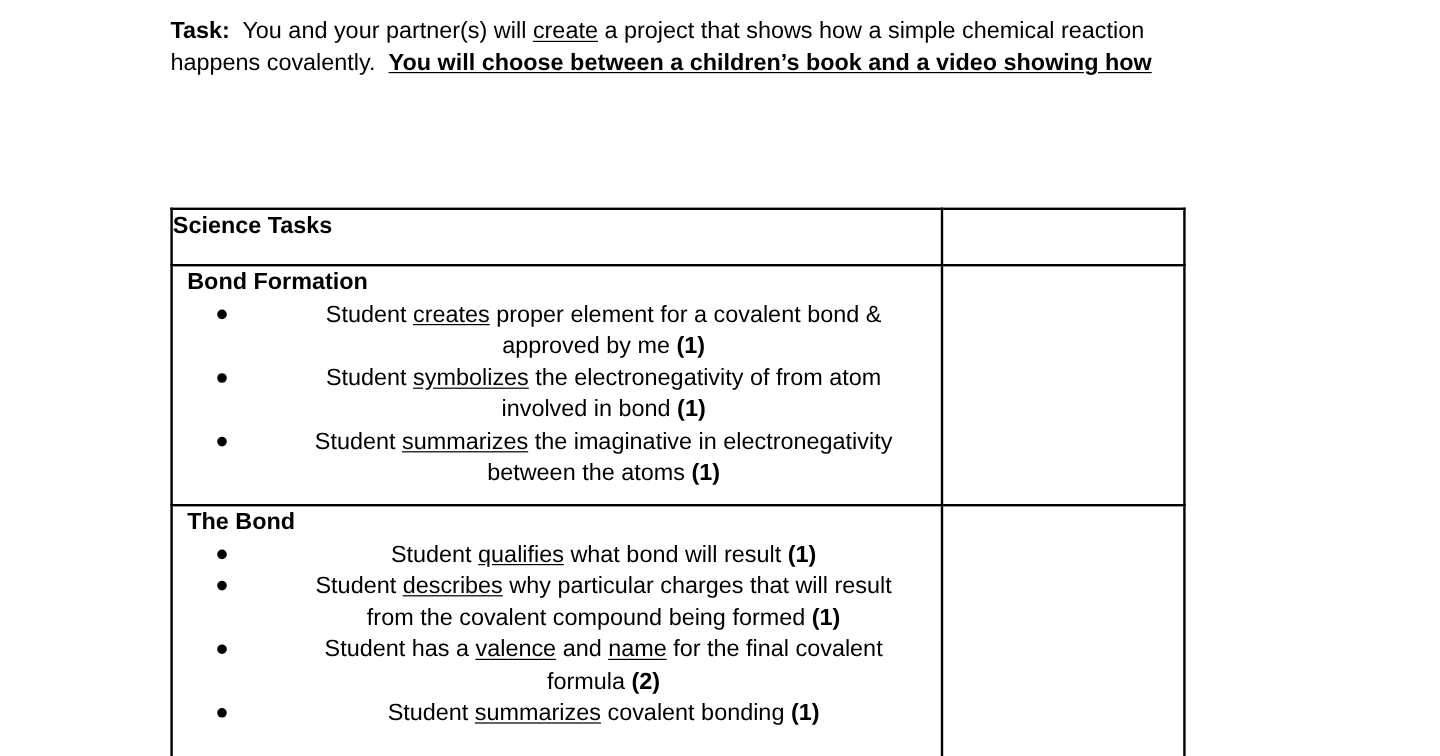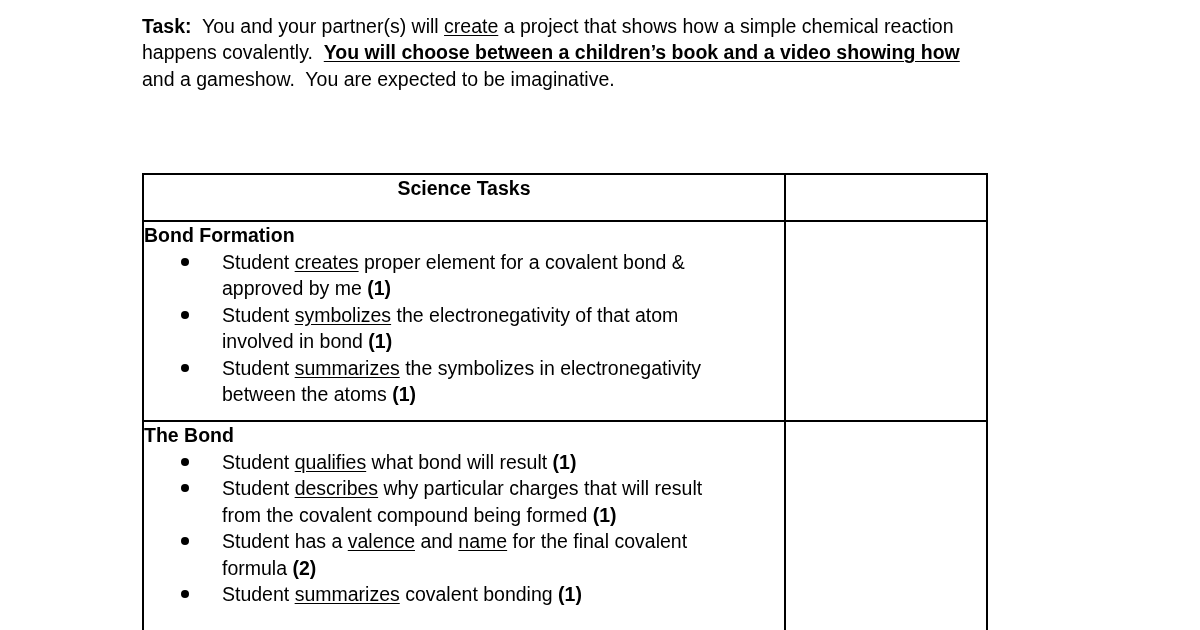--- a/index.html
+++ b/index.html
@@ -43,38 +43,38 @@
     font-size: 19.5px;
     line-height: 26.5px;
   }
   table.rubric td {
     border: 2px solid #000000;
     vertical-align: top;
     padding: 0;
   }
   td.header-cell {
     height: 45px;
-    text-align: center;
     vertical-align: middle;
     font-weight: bold;
   }
   td.task-cell {
     padding: 8px 10px 0 8px;
   }
   td.row1 { height: 198px; }
   td.row2 { height: 215px; }
-  .row-title { font-weight: bold; }
+  .row-title { font-weight: bold; margin-left: 12px; }
   ul.bullets {
     list-style: none;
     margin: 0;
     padding: 0;
   }
   ul.bullets li {
     position: relative;
     padding-left: 78px;
+    text-align: center;
   }
   ul.bullets li::before {
     content: "";
     position: absolute;
     left: 37px;
     top: 9px;
     width: 8px;
     height: 8px;
     border-radius: 50%;
     background: #000000;
@@ -82,21 +82,20 @@
   ul.bullets li div { white-space: pre; }
 </style>
 </head>
 <body>
 
 <div class="doc">
 
   <div class="intro">
       <div class="line"><span class="b">Task:</span><span>  You and your partner(s) will </span><span class="u">create</span><span> a project that shows how a simple chemical reaction</span></div>
       <div class="line"><span>happens covalently.  </span><span class="b u">You will choose between a children’s book and a video showing how</span></div>
-      <div class="line"><span>and a gameshow.  You are expected to be imaginative.</span></div>
     </div>
 
   <table class="rubric">
     <colgroup>
       <col style="width:642px">
       <col style="width:202px">
     </colgroup>
     <tbody>
       <tr>
         <td class="header-cell">Science Tasks</td>
@@ -105,25 +104,25 @@
 
       <tr>
         <td class="task-cell row1">
           <div class="row-title">Bond Formation</div>
           <ul class="bullets">
             <li>
                 <div class="line"><span>Student </span><span class="u">creates</span><span> proper element for a covalent bond &amp;</span></div>
                 <div class="line"><span>approved by me </span><span class="b">(1)</span></div>
               </li>
             <li>
-                <div class="line"><span>Student </span><span class="u">symbolizes</span><span> the electronegativity of that atom</span></div>
+                <div class="line"><span>Student </span><span class="u">symbolizes</span><span> the electronegativity of from atom</span></div>
                 <div class="line"><span>involved in bond </span><span class="b">(1)</span></div>
               </li>
             <li>
-                <div class="line"><span>Student </span><span class="u">summarizes</span><span> the symbolizes in electronegativity</span></div>
+                <div class="line"><span>Student </span><span class="u">summarizes</span><span> the imaginative in electronegativity</span></div>
                 <div class="line"><span>between the atoms </span><span class="b">(1)</span></div>
               </li>
           </ul>
         </td>
         <td></td>
       </tr>
 
       <tr>
         <td class="task-cell row2">
           <div class="row-title">The Bond</div>

